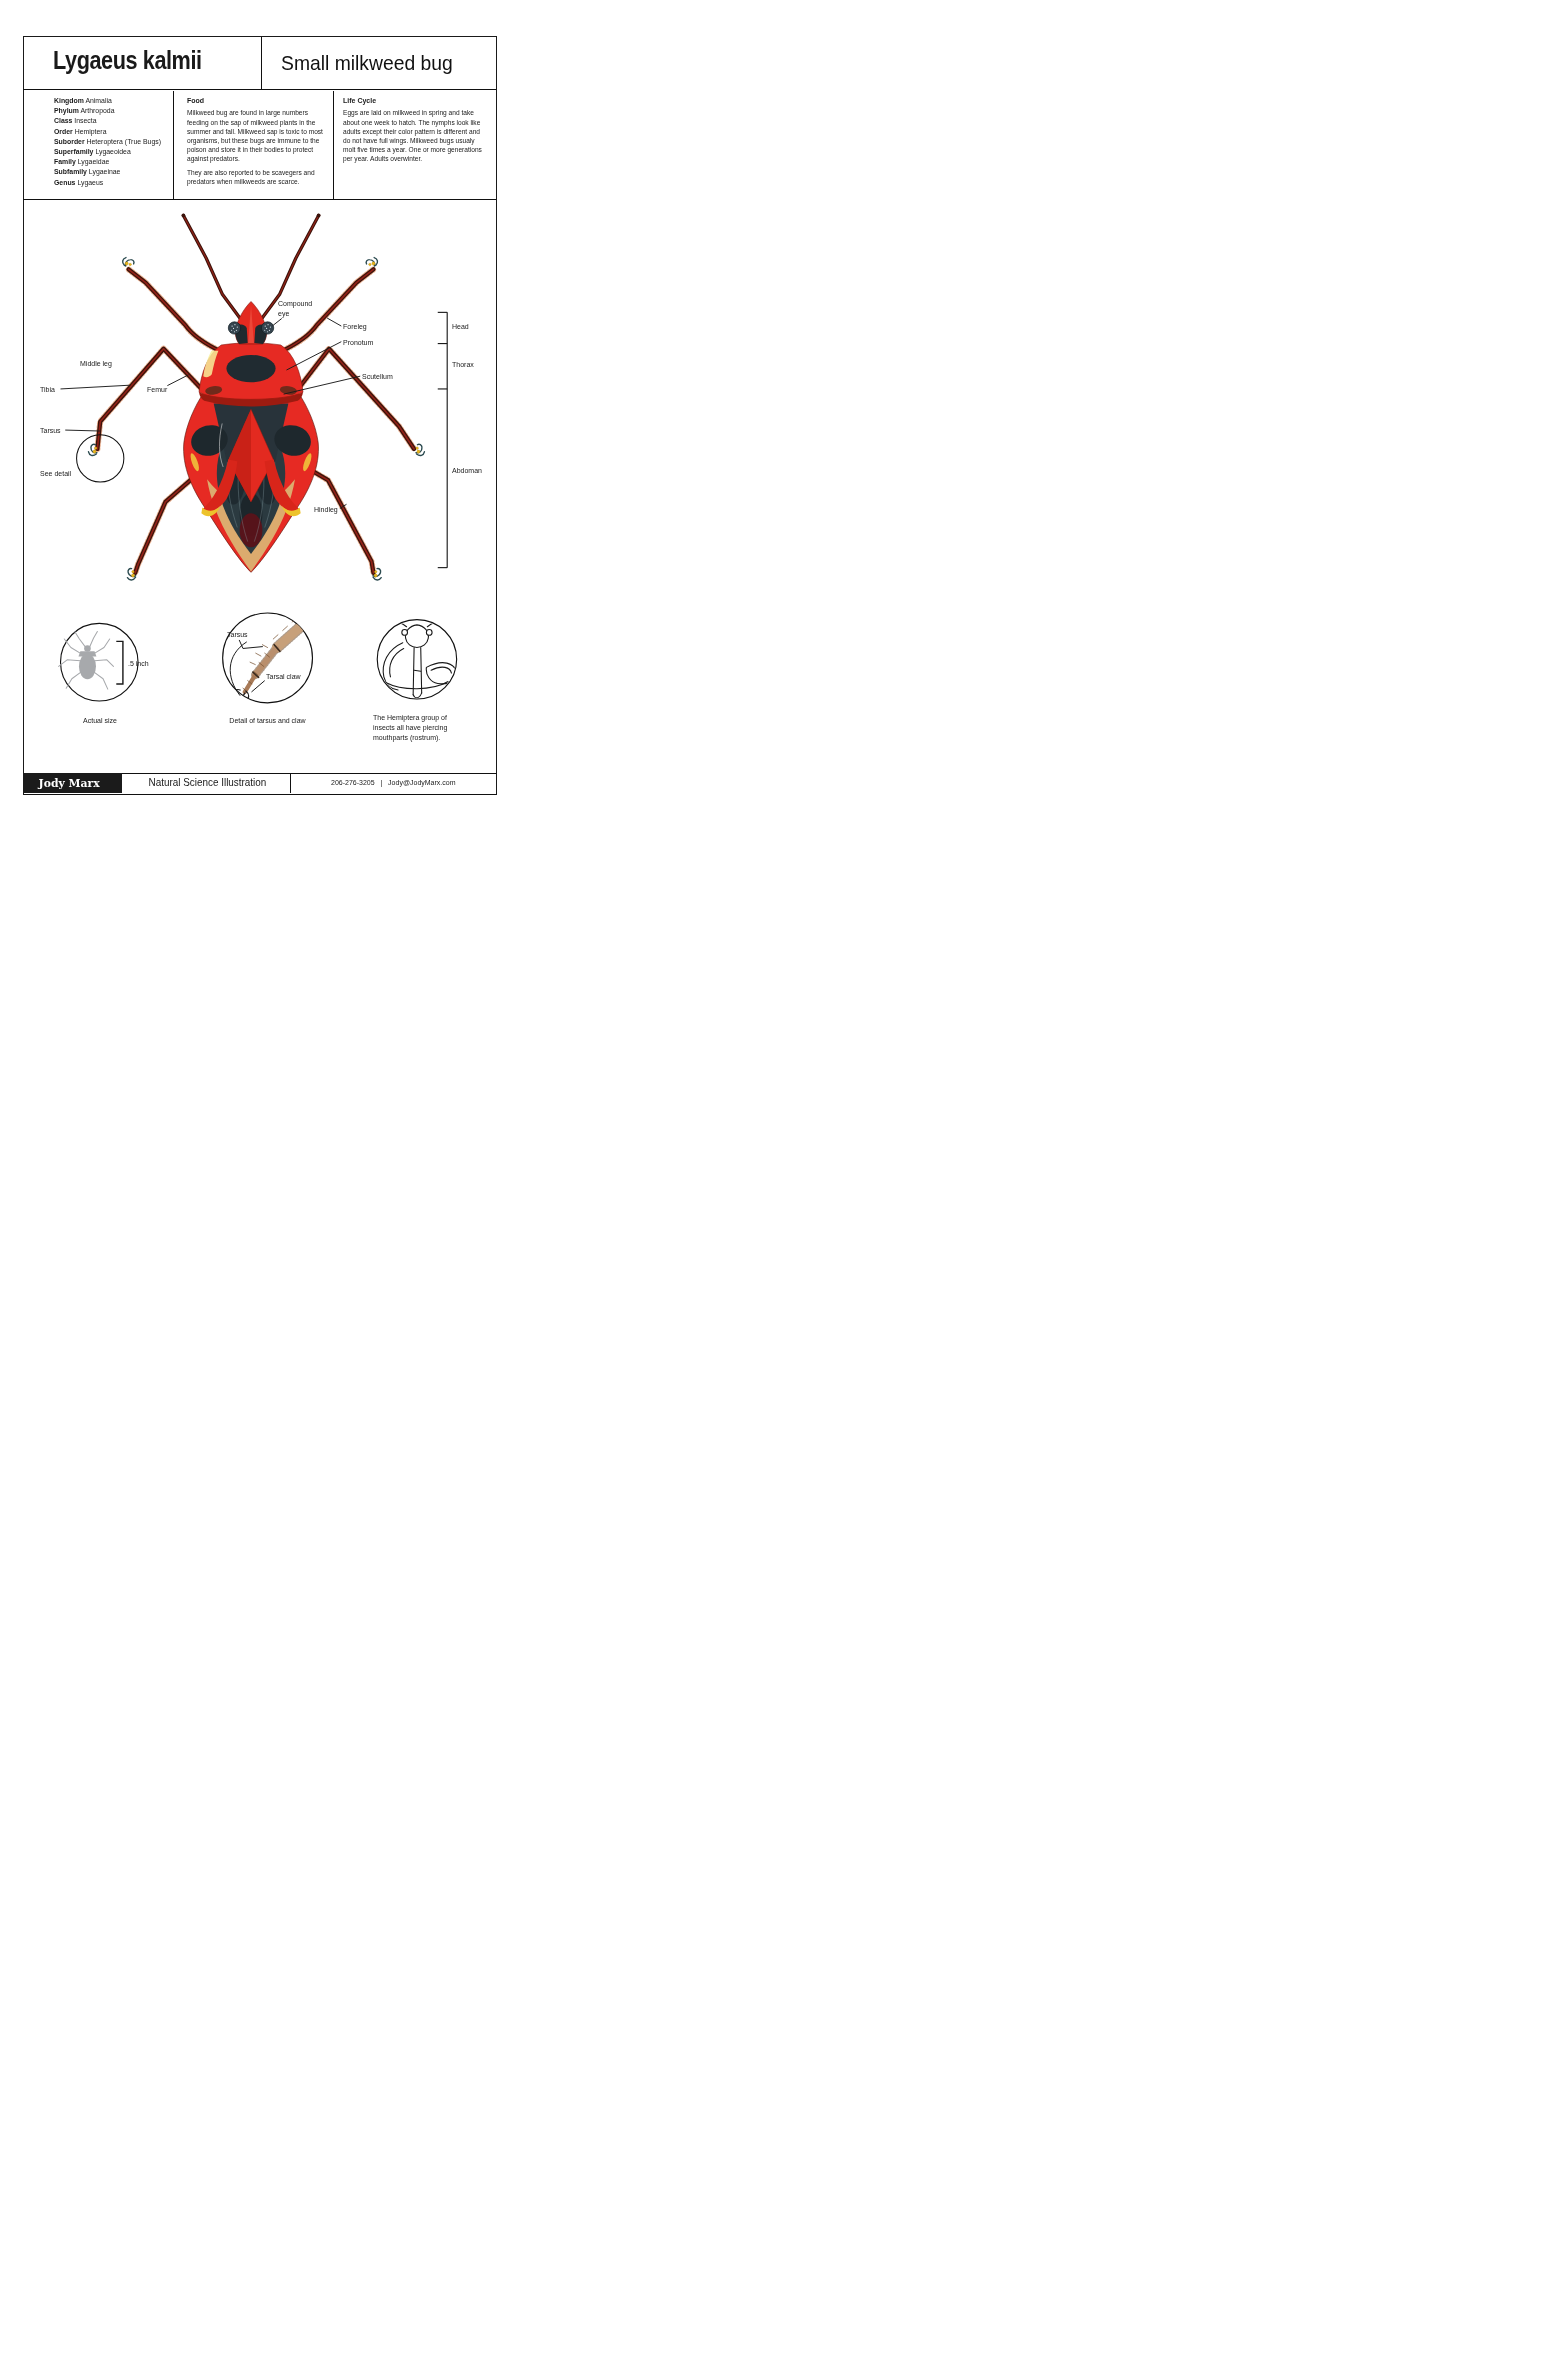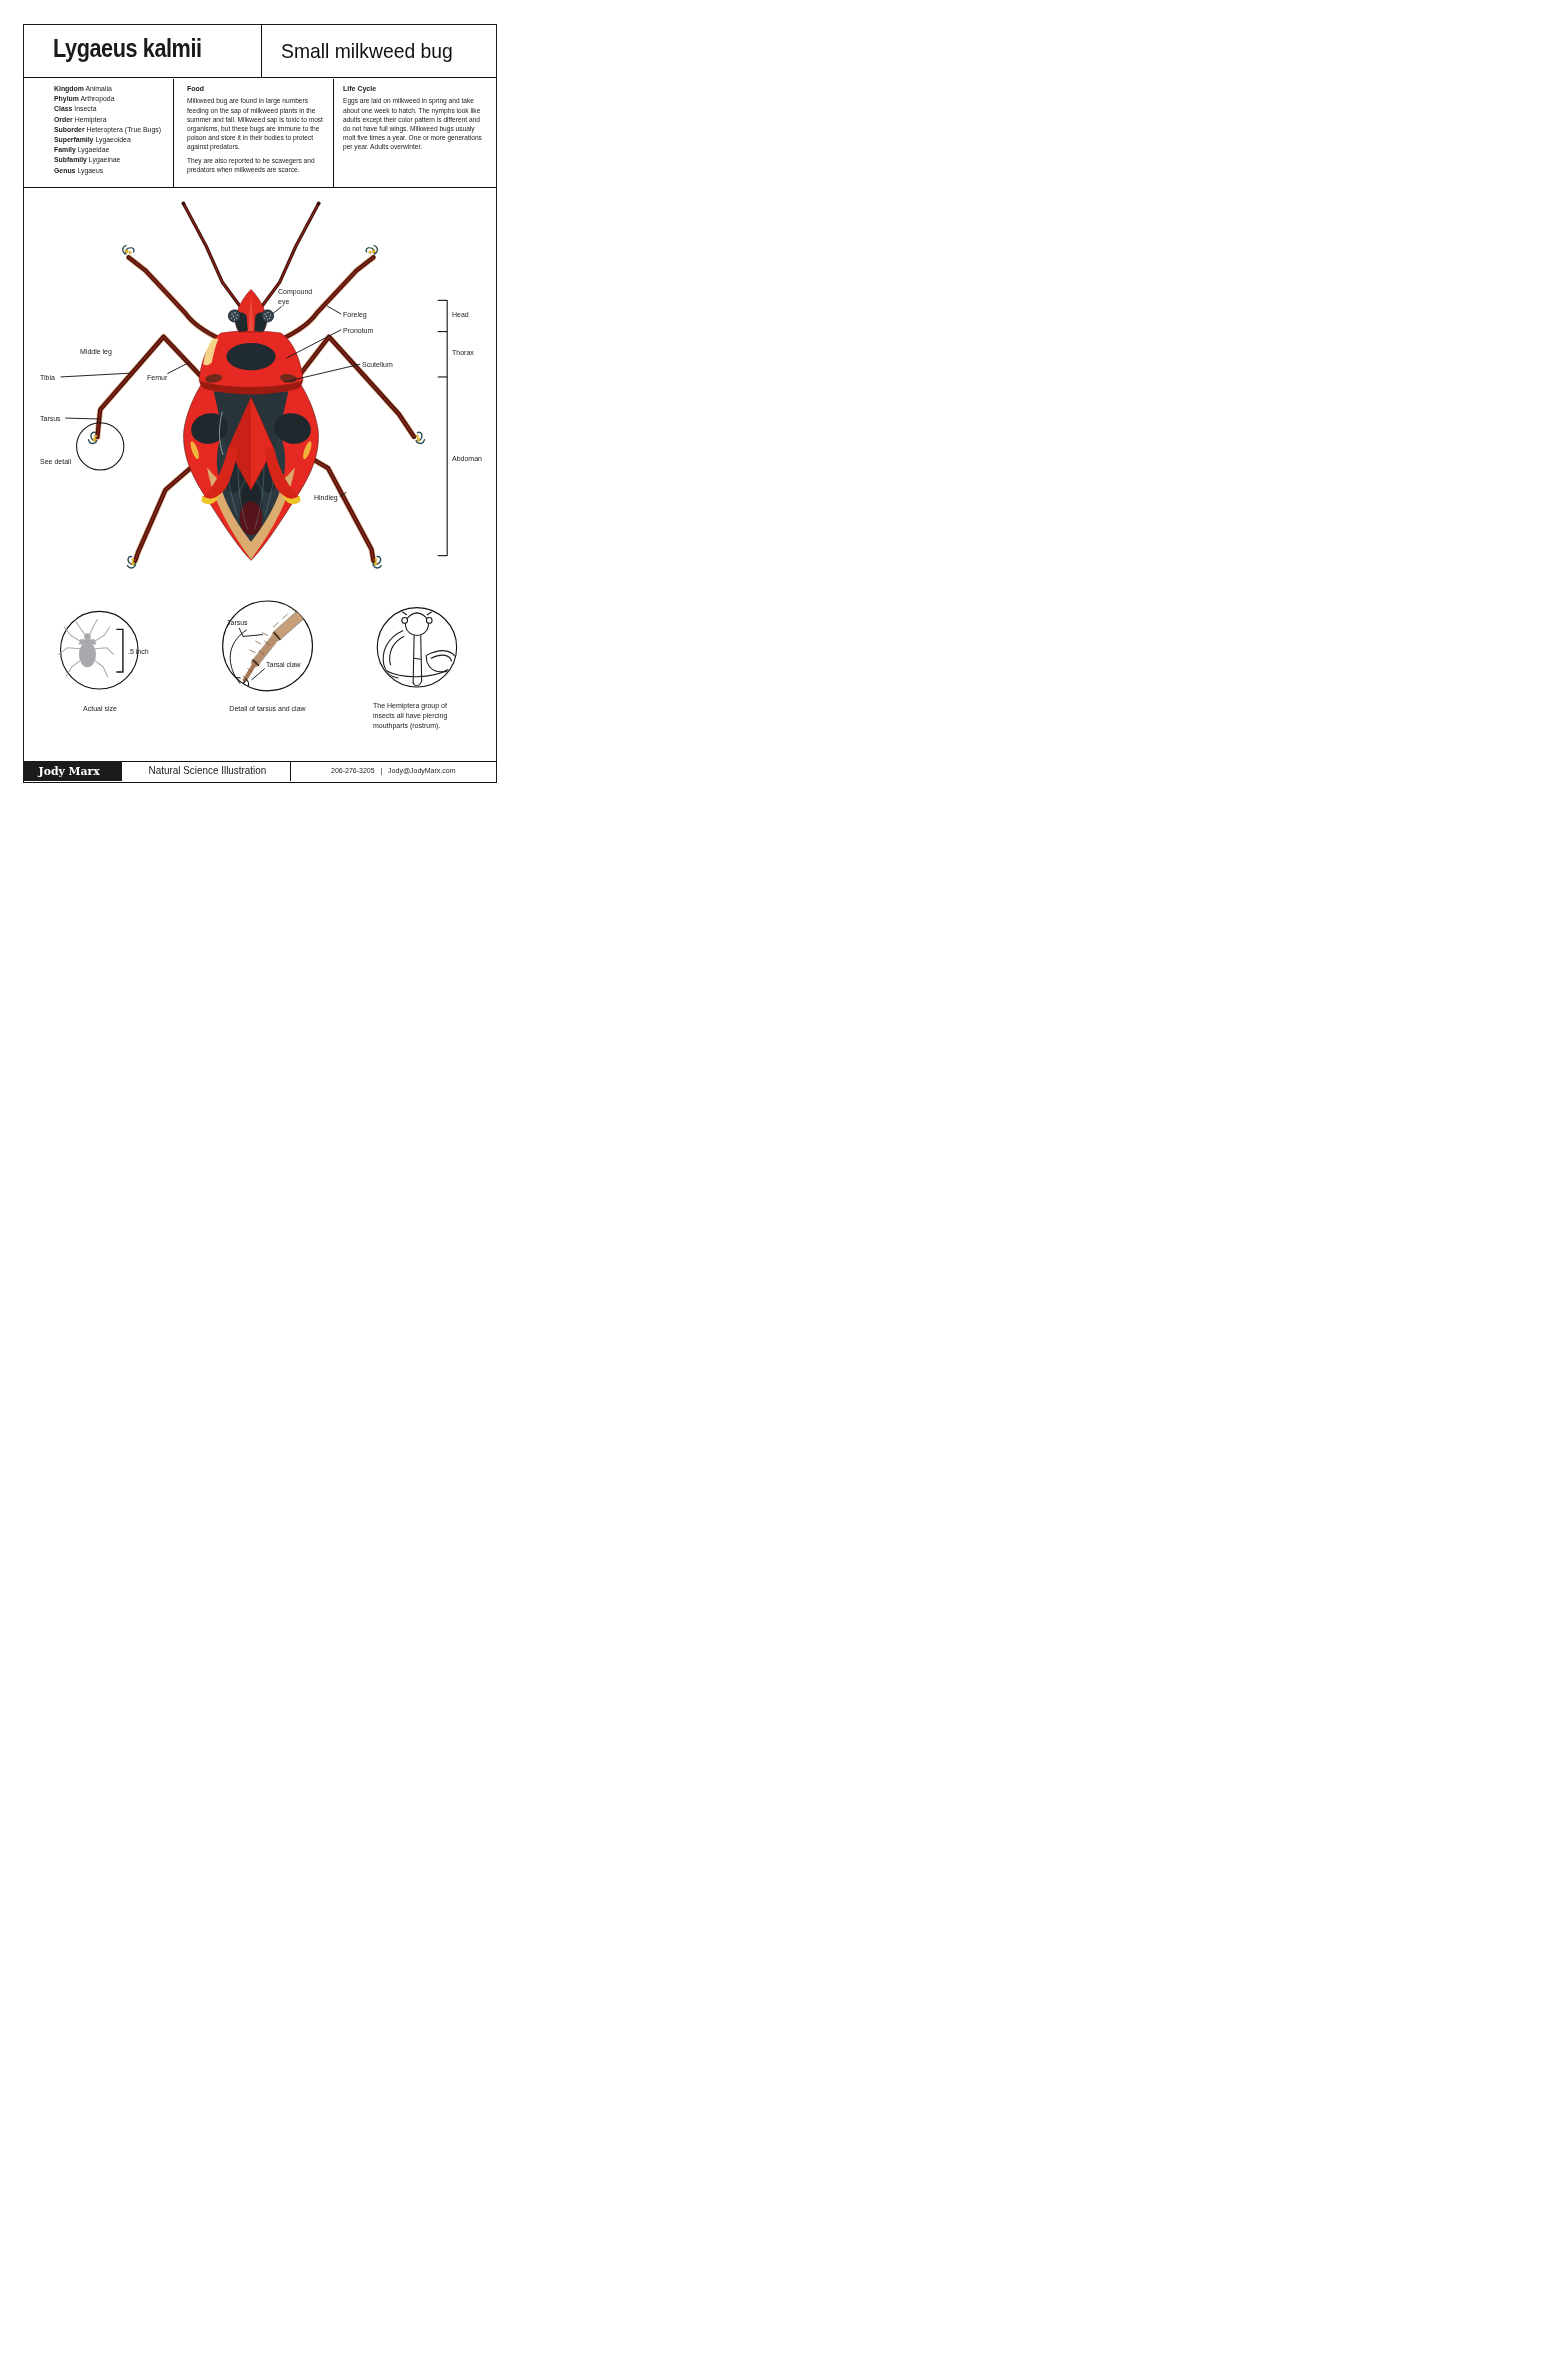--- a/index.html
+++ b/index.html
@@ -1,17 +1,17 @@
 <!DOCTYPE html>
 <html style="font-size:7.6px"><head>
 <meta charset="utf-8">
 <style>
   html,body{margin:0;padding:0;background:#fff;}
   .page{position:relative;width:520px;height:804px;background:#fff;
-        font-family:"Liberation Sans",sans-serif;color:#1a1a1a;overflow:hidden;}
+        font-family:"Liberation Sans",sans-serif;color:#1a1a1a;overflow:hidden;margin-top:12px;}
   .frame{position:absolute;left:23px;top:24px;width:472px;height:757px;
          border:0.9px solid #1a1a1a;border-bottom:1.9px solid #111;}
   .abs{position:absolute;}
   .rule-h{position:absolute;background:#111;}
   .rule-v{position:absolute;background:#111;}
   .title{font-size:25.5px;font-weight:bold;letter-spacing:-0.5px;transform:scaleX(.85);transform-origin:left;white-space:nowrap;}
   .subtitle{font-size:21px;font-weight:400;transform:scaleX(.92);transform-origin:left;white-space:nowrap;color:#111;}
   .tax{font-size:6.9px;line-height:10.2px;}
   .tax b{font-weight:bold;}
   .colhead{font-size:7px;font-weight:bold;margin:0 0 4.3px 0;}

